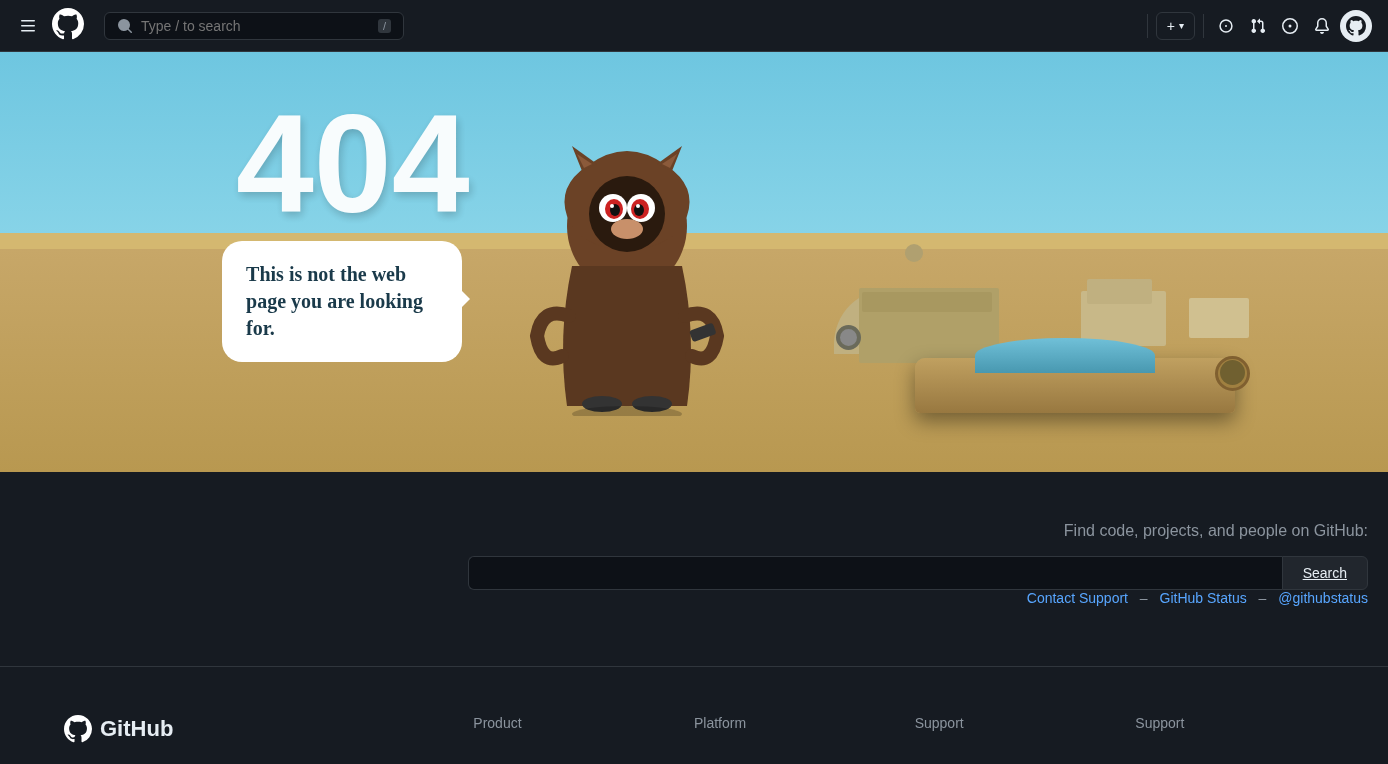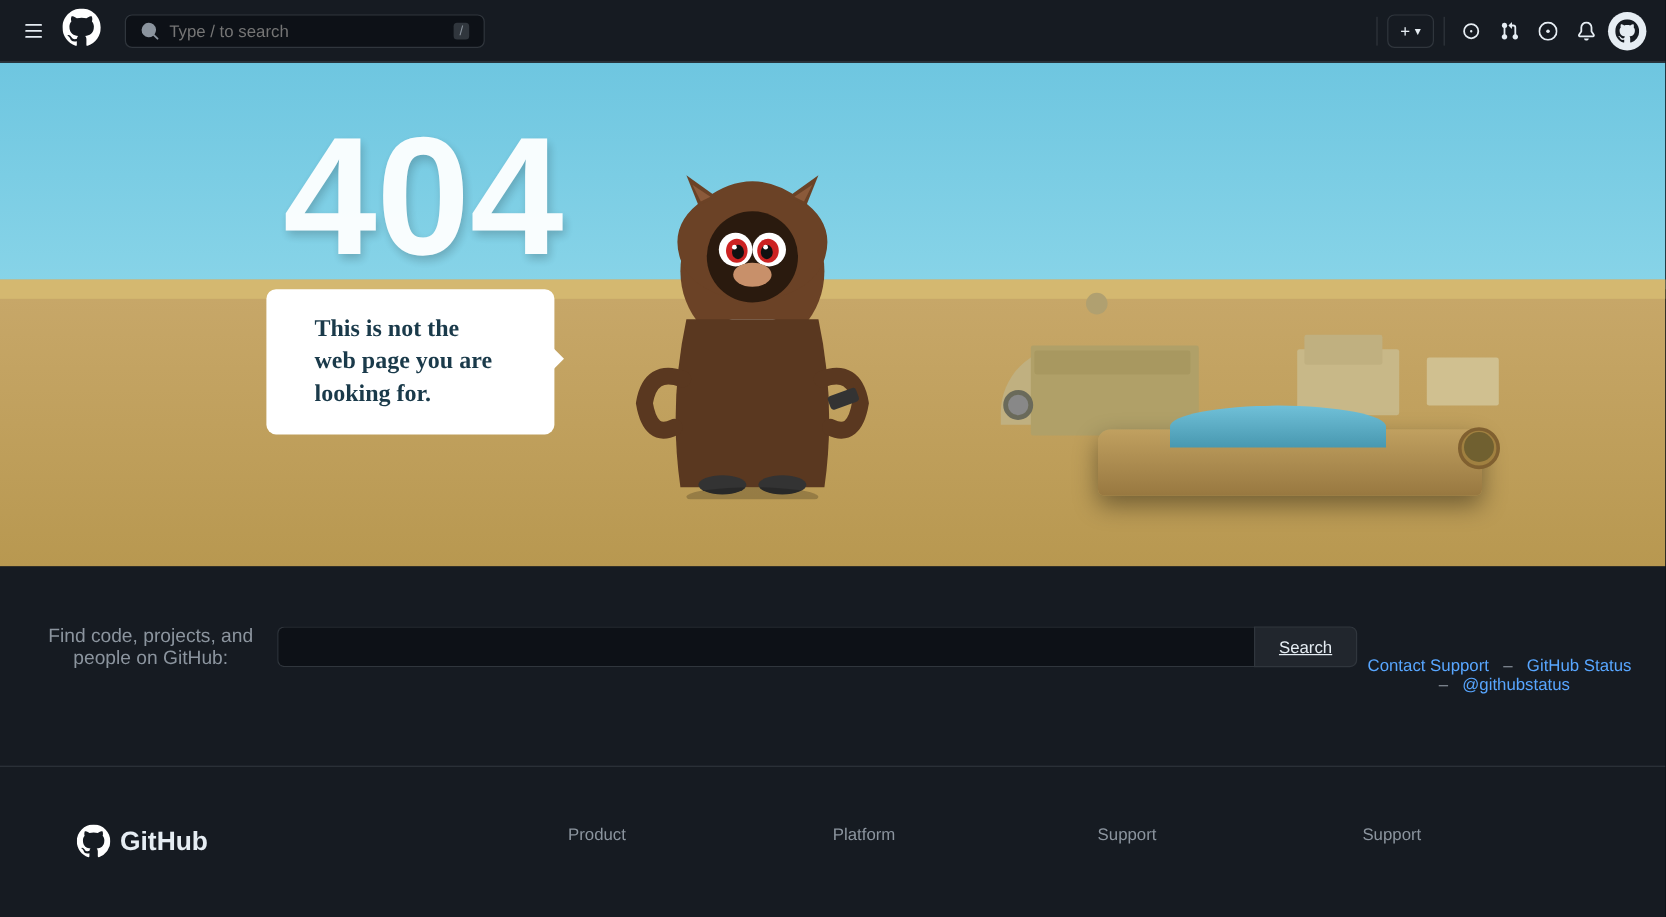--- a/index.html
+++ b/index.html
@@ -62,21 +62,21 @@
       position: absolute; left: 17%; top: 10%;
       font-size: 140px; font-weight: 900; color: white;
       text-shadow: 2px 4px 8px rgba(0,0,0,0.2);
       font-family: -apple-system, BlinkMacSystemFont, "Segoe UI", sans-serif;
       line-height: 1;
       opacity: 0.95;
     }
     
     .speech-bubble {
       position: absolute; left: 16%; top: 45%;
-      background: white; border-radius: 8px; padding: 20px 40px;
+      background: white; border-radius: 20px; padding: 20px 24px;
       width: 240px;
     }
     .speech-bubble::after {
       content: '';
       position: absolute; right: -18px; top: 40%;
       border: 10px solid transparent;
       border-left-color: white;
     }
     .speech-bubble p {
       color: #1a3a4a; font-size: 20px; font-weight: 700; line-height: 1.35;
@@ -84,41 +84,41 @@
     }
 
     
     .octocat-container {
       position: absolute; left: 38%; bottom: 18%; width: 200px; height: 260px;
     }
 
     
     .search-section {
       background: #161b22; padding: 50px 20px 60px;
-      display: flex; flex-direction: row; align-items: flex-start;
+      display: flex; flex-direction: column; align-items: flex-end;
     }
     .search-label {
       color: #8b949e; font-size: 16px; margin-bottom: 16px; text-align: center;
     }
     .search-row {
       display: flex; gap: 0; width: 100%; max-width: 900px;
     }
     .search-row input {
       flex: 1; padding: 8px 14px; font-size: 14px;
       background: #0d1117; border: 1px solid #30363d; border-right: none;
       border-radius: 6px 0 0 6px; color: #e6edf3; outline: none;
     }
     .search-btn {
       background: #21262d; border: 1px solid #30363d; color: #e6edf3;
       padding: 8px 20px; font-size: 14px; cursor: pointer; font-weight: 500;
       border-radius: 0 6px 6px 0;
       text-decoration: underline;
     }
     .search-links {
-      margin-top: 24px; font-size: 14px; color: #8b949e; text-align: center;
+      font-size: 14px; color: #8b949e; text-align: center;
     }
     .search-links a { color: #58a6ff; text-decoration: none; }
     .search-links .sep { margin: 0 8px; color: #8b949e; }
 
     
     .footer {
       background: #161b22; border-top: 1px solid #30363d;
       padding: 48px 64px; display: flex; gap: 32px;
     }
     .footer-brand { flex: 2; min-width: 200px; }

